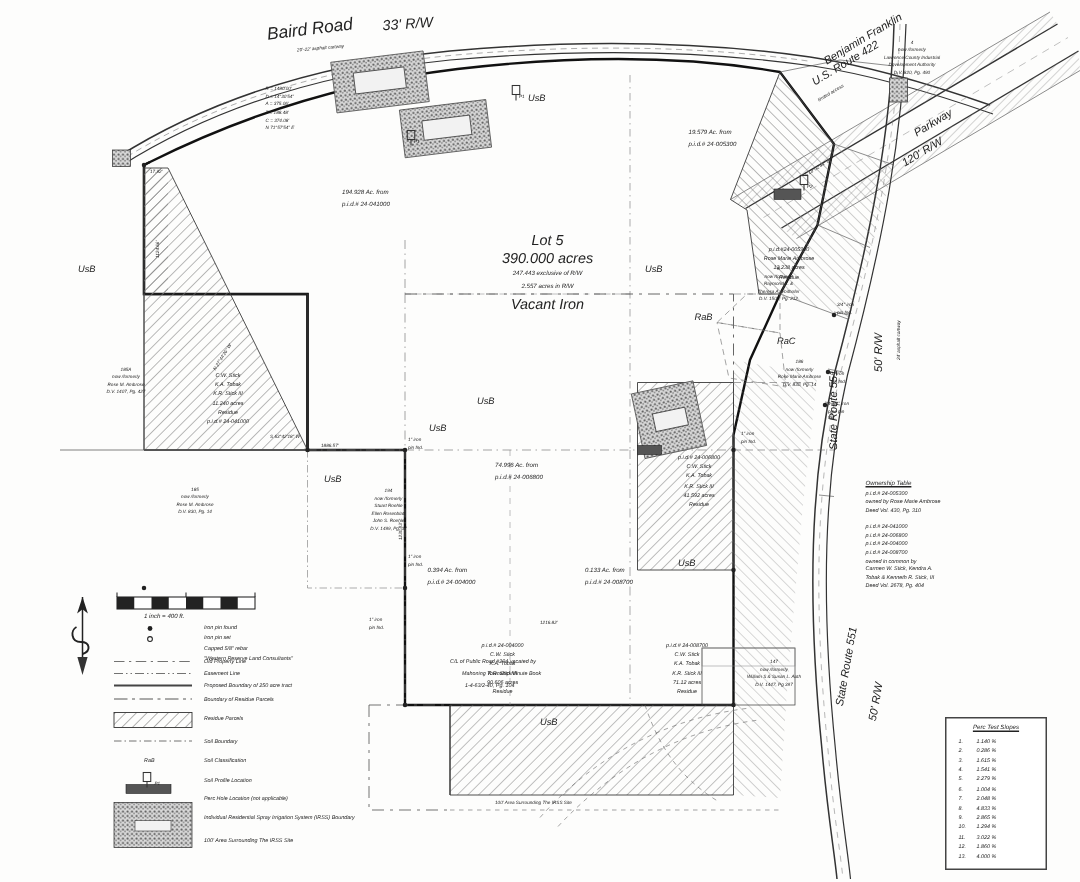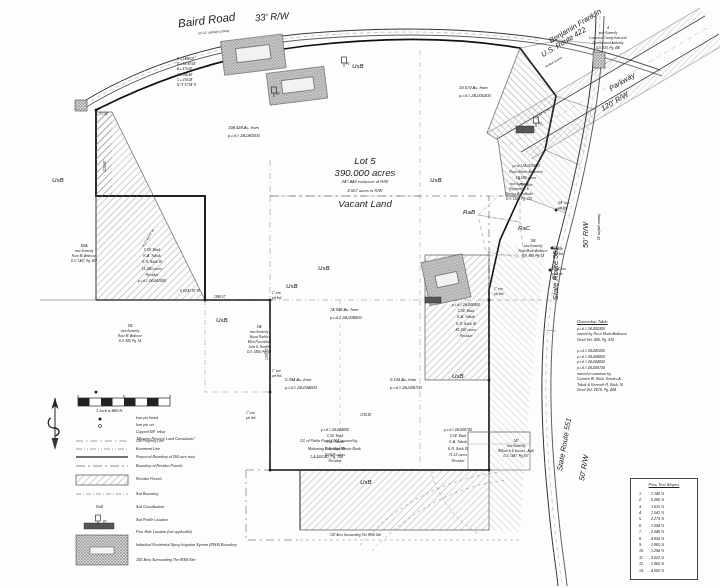--- a/index.html
+++ b/index.html
@@ -224,21 +224,21 @@
   <div class="txt f7 it rot" style="left:552px;top:300px;transform:rotate(-90deg);">State Route 551</div>
   <div class="txt f7 it rot" style="left:582px;top:248px;transform:rotate(-90deg);">50' R/W</div>
   <div class="txt f3 it rot" style="left:598px;top:240px;transform:rotate(-90deg);">24' asphalt cartway</div>
   <div class="txt f7 it rot" style="left:556px;top:470px;transform:rotate(-80deg);">State Route 551</div>
   <div class="txt f7 it rot" style="left:578px;top:480px;transform:rotate(-80deg);">50' R/W</div>
 
   <div class="txt f9 it ctr" style="left:300px;top:155px;width:130px;">Lot 5</div>
   <div class="txt f9 it ctr" style="left:300px;top:167px;width:130px;">390.000 acres</div>
   <div class="txt f4 it ctr" style="left:300px;top:180px;width:130px;">247.443 exclusive of R/W</div>
   <div class="txt f4 it ctr" style="left:300px;top:189px;width:130px;">2.557 acres in R/W</div>
-  <div class="txt f9 it ctr" style="left:300px;top:198px;width:130px;">Vacant Land</div>
+  <div class="txt f9 it ctr" style="left:300px;top:198px;width:130px;">Vacant Iron</div>
 
   <div id="curve-data" class="abs" style="left:177px;top:58px;">
       <div class="txt f3 it" style="left: 0px; top: 0px; width: 100%;">R = 1480.00'</div>
       <div class="txt f3 it" style="left: 0px; top: 5.2px; width: 100%;">D = 14°30'54"</div>
       <div class="txt f3 it" style="left: 0px; top: 10.4px; width: 100%;">A = 375.06'</div>
       <div class="txt f3 it" style="left: 0px; top: 15.6px; width: 100%;">T = 188.48'</div>
       <div class="txt f3 it" style="left: 0px; top: 20.8px; width: 100%;">C = 374.08'</div>
       <div class="txt f3 it" style="left: 0px; top: 26px; width: 100%;">N 71°57'54" E</div>
     </div>
 

